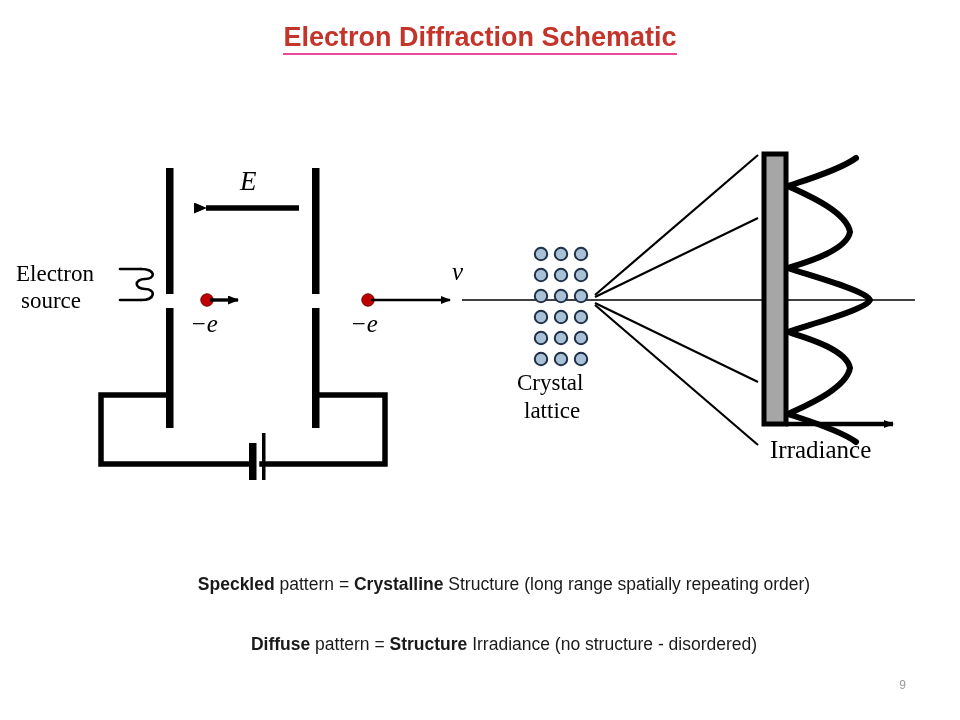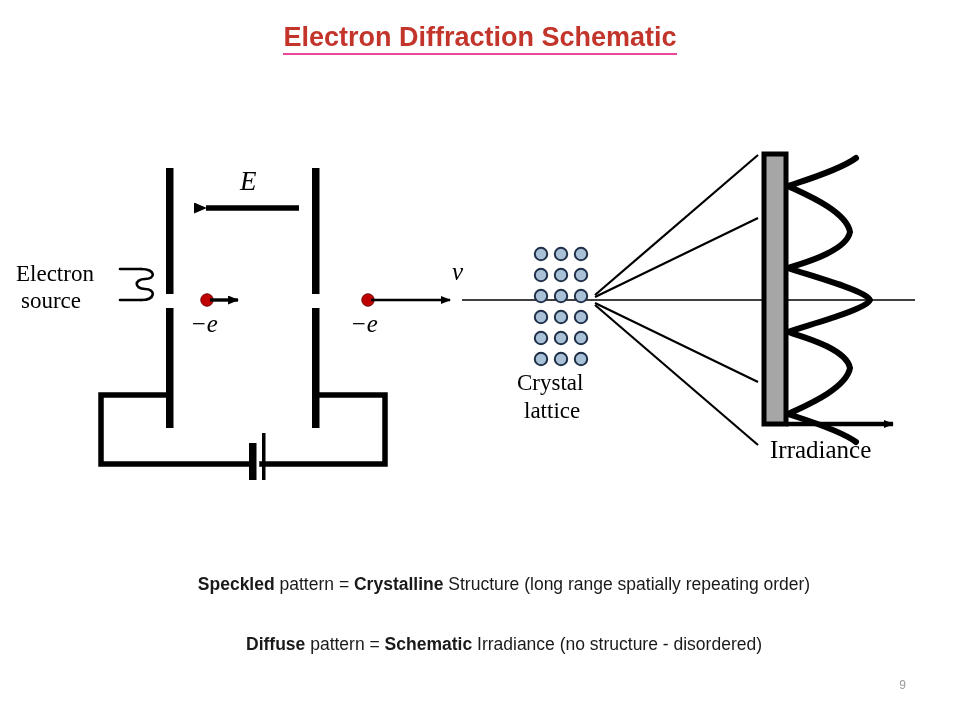--- a/index.html
+++ b/index.html
@@ -203,18 +203,18 @@
       <text class="serif" x="770" y="318" font-size="25" fill="#000">Irradiance</text>
 
     </svg>
   </div>
 
   <div class="caption caption-1">
     <b>Speckled</b><span> pattern = </span><b>Crystalline</b><span> Structure (long range spatially repeating order)</span>
   </div>
 
   <div class="caption caption-2">
-    <b>Diffuse</b><span> pattern = </span><b>Schematic</b><span> Irradiance (no structure - disordered)</span>
+    <b>Diffuse</b><span> pattern = </span><b>Structure</b><span> Irradiance (no structure - disordered)</span>
   </div>
 
   <div class="page-number">9</div>
 
 </div>
 
 </body></html>

